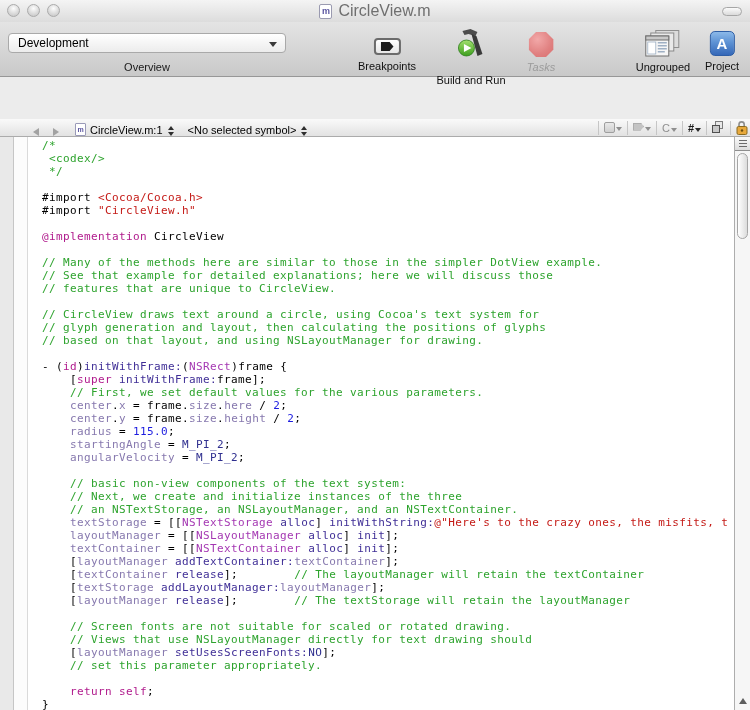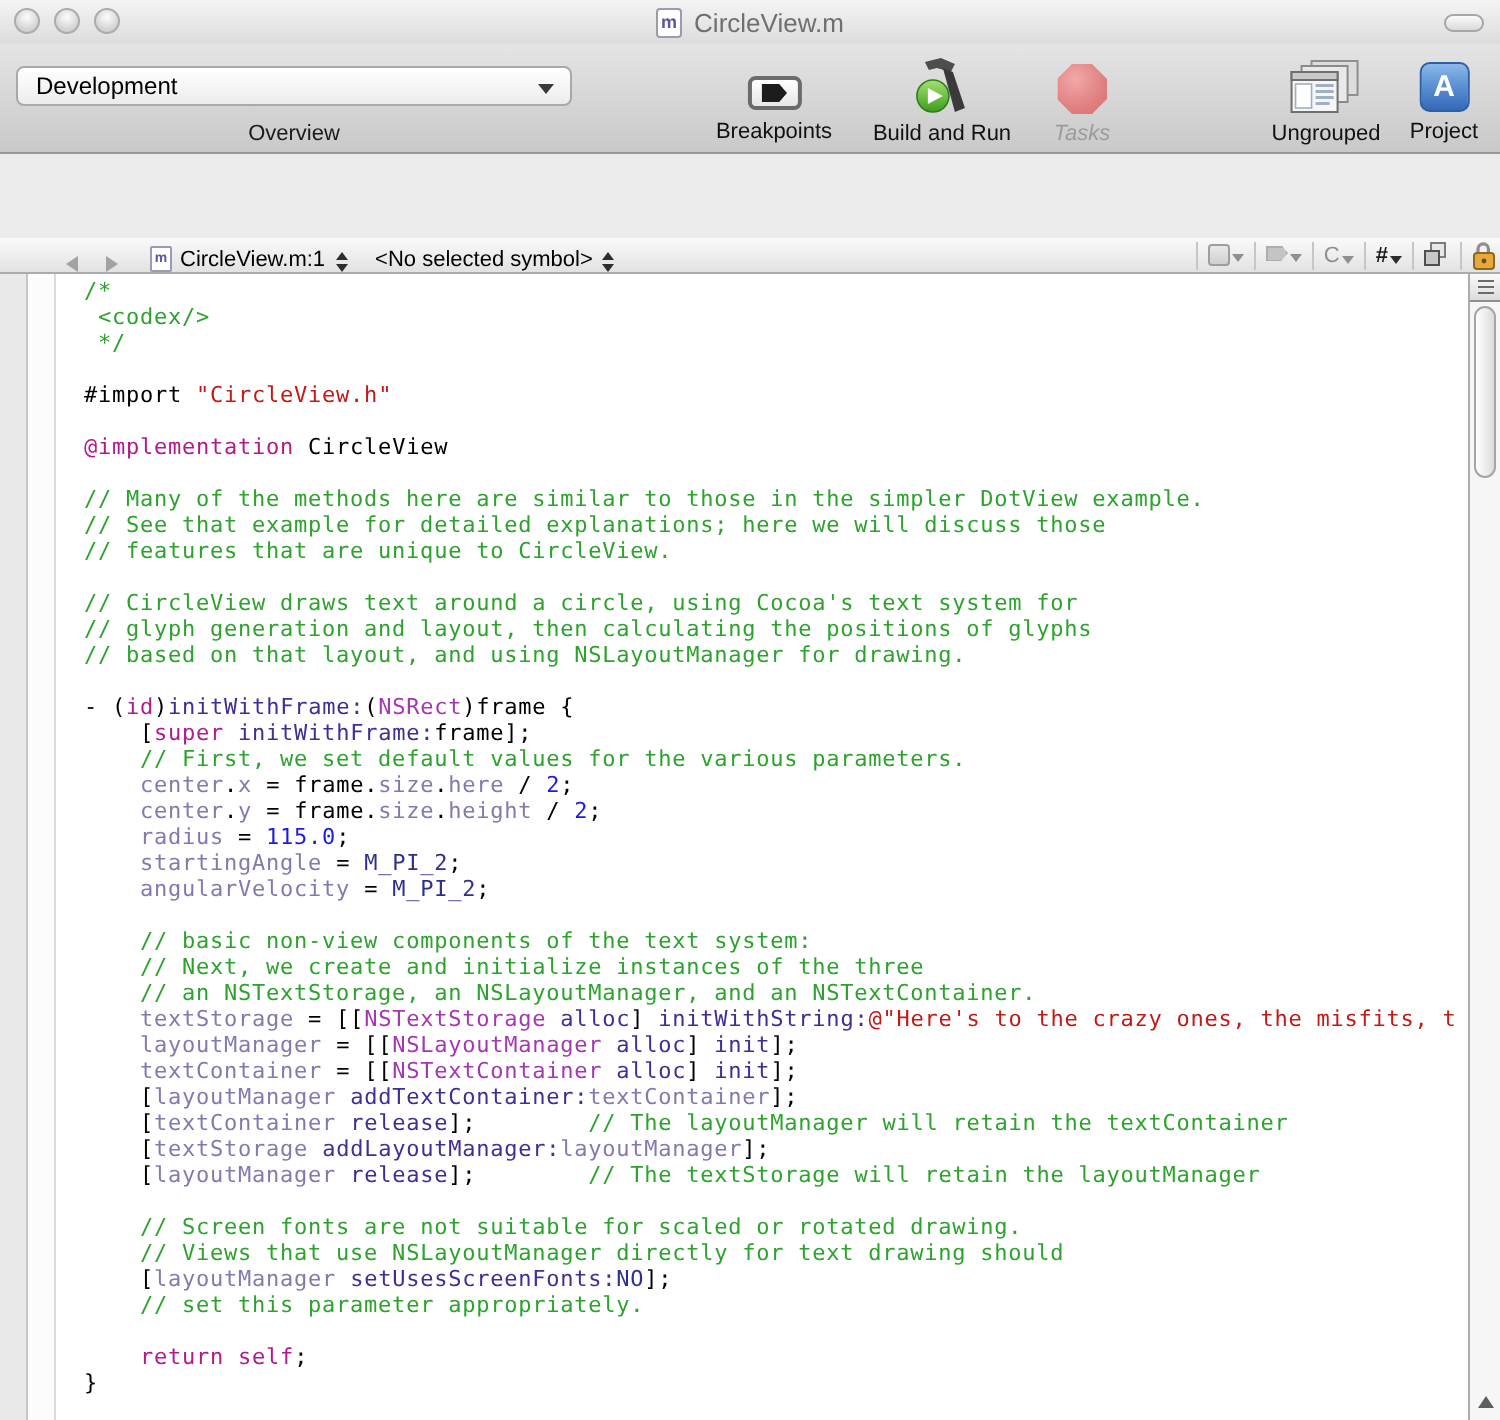--- a/index.html
+++ b/index.html
@@ -9,21 +9,21 @@
 
   
   .titlebar { position:relative; height:22px; background:linear-gradient(#F4F4F4,#DCDCDC);
               display:flex; align-items:center; justify-content:center; }
   .lights { position:absolute; left:7px; top:4px; display:flex; gap:7px; }
   .light { width:13px; height:13px; border-radius:50%; border:1px solid #ABABAB;
            background:radial-gradient(circle at 50% 32%, #FDFDFD 0%, #D2D2D2 70%, #C2C2C2 100%); }
   .title-wrap { display:flex; align-items:center; gap:6px; }
   .doc-icon { width:13px; height:15px; background:#FFF; border:1px solid #9A9AB0; border-radius:2px;
               font-size:9px; font-weight:bold; color:#5A55A0; display:flex; align-items:center; justify-content:center; }
-  .win-title { font-size:13px; color:#6F6F6F; }
+  .win-title { font-size:16px; color:#6F6F6F; }
   .tb-toggle { position:absolute; right:8px; top:7px; width:20px; height:9px; border-radius:5px;
                border:1px solid #A6A6A6; background:linear-gradient(#FBFBFB,#DADADA); }
 
   
   .toolbar { position:relative; height:55px; background:linear-gradient(#E4E4E4,#C9C9C9);
              border-bottom:1px solid #979797; }
   .overview-popup { position:absolute; left:8px; top:11px; width:278px; height:20px;
               background:linear-gradient(#FFFFFF,#ECECEC); border:1px solid #A9A9A9; border-radius:4px;
               font-size:12px; color:#000; line-height:18px; padding-left:9px; }
   .overview-popup .pop-arrow { position:absolute; right:8px; top:8px; width:0; height:0;
@@ -148,21 +148,21 @@
     </div>
     <div class="overview-caption">Overview</div>
 
     <div class="tb-item" style="left:387px; top:16px; gap:5px;">
       <div class="bp-icon">
           <div class="bp-shape"></div>
         </div>
       <div class="tb-label">Breakpoints</div>
     </div>
 
-    <div class="tb-item" style="left:471px; top:6px; gap:3px;">
+    <div class="tb-item" style="left:471px; top:6px; gap:16px;">
       <svg width="34" height="30" viewBox="0 0 34 30">
         <defs>
           <linearGradient id="gg" x1="0" y1="0" x2="0" y2="1">
             <stop offset="0" stop-color="#A4E070"></stop>
               <stop offset="1" stop-color="#3C9E1C"></stop>
           </linearGradient>
         </defs>
         <path d="M8 3 L16 1 L23 4 L21 8 L14 6 L10 7 Z" fill="#4D4D4D"></path>
         <path d="M17 6 L22 8 L28 26 L23 28 Z" fill="#3A3A3A"></path>
         <circle cx="12" cy="20" r="8" fill="url(#gg)" stroke="#2E7D1E" stroke-width="0.8"></circle>
@@ -252,20 +252,21 @@
   </div>
 
   <div class="editor">
     <div class="gutter"></div>
     <div class="ribbon"></div>
     <div class="code">
         <div class="cl"><span class="c-cmt">/*</span></div>
         <div class="cl"><span class="c-cmt"> &lt;codex/&gt;</span></div>
         <div class="cl"><span class="c-cmt"> */</span></div>
         <div class="cl"></div>
+        <div class="cl"><span class="c-pln">#import </span><span class="c-str">&lt;Cocoa/Cocoa.h&gt;</span></div>
         <div class="cl"><span class="c-pln">#import </span><span class="c-str">"CircleView.h"</span></div>
         <div class="cl"></div>
         <div class="cl"><span class="c-kw">@implementation</span><span class="c-pln"> CircleView</span></div>
         <div class="cl"></div>
         <div class="cl"><span class="c-cmt">// Many of the methods here are similar to those in the simpler DotView example.</span></div>
         <div class="cl"><span class="c-cmt">// See that example for detailed explanations; here we will discuss those</span></div>
         <div class="cl"><span class="c-cmt">// features that are unique to CircleView.</span></div>
         <div class="cl"></div>
         <div class="cl"><span class="c-cmt">// CircleView draws text around a circle, using Cocoa's text system for</span></div>
         <div class="cl"><span class="c-cmt">// glyph generation and layout, then calculating the positions of glyphs</span></div>

